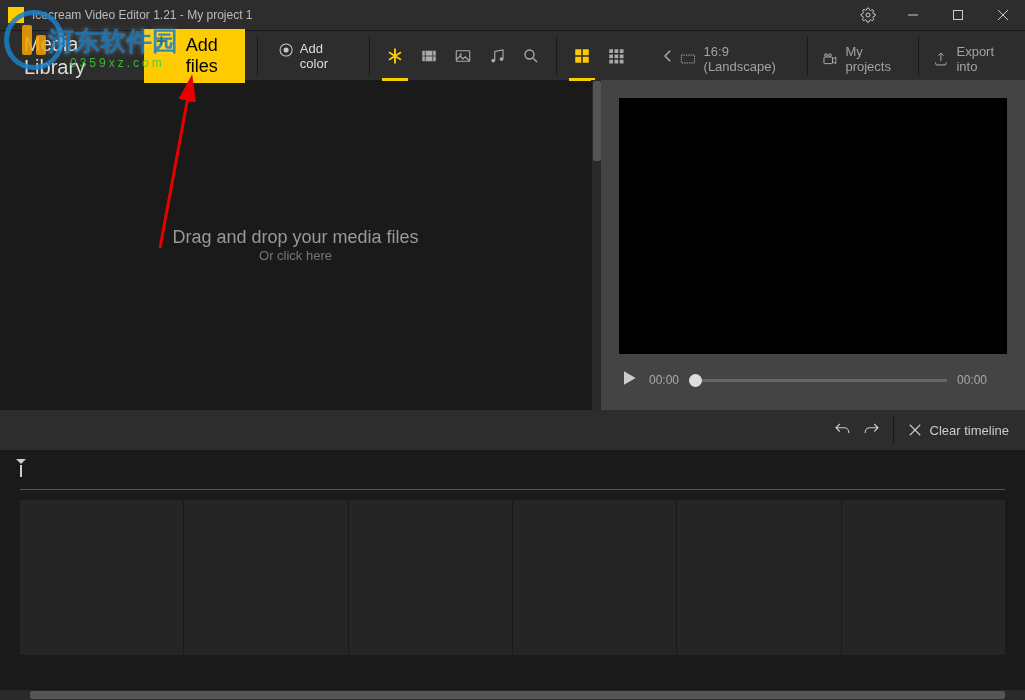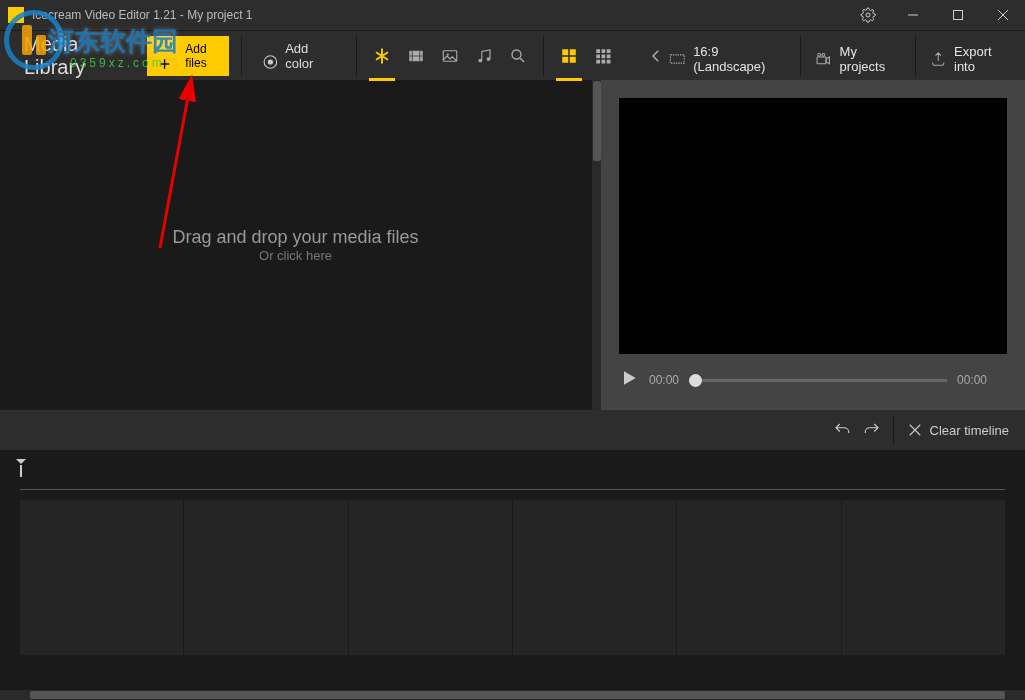--- a/index.html
+++ b/index.html
@@ -10,33 +10,33 @@
     .titlebar .app-icon { width: 16px; height: 16px; background: #fecb00; margin-right: 8px; }
     .titlebar .title-text { font-size: 12px; color: #bbb; flex: 1; }
     .titlebar .win-controls { display: flex; height: 100%; }
     .titlebar .win-btn { width: 45px; display: flex; align-items: center; justify-content: center; color: #ccc; cursor: pointer; }
     .titlebar .win-btn svg { width: 12px; height: 12px; }
     .titlebar .settings-btn svg { width: 16px; height: 16px; }
     
     
     .toolbar { height: 50px; background: #2d2d2d; display: flex; align-items: center; border-top: 1px solid #1a1a1a; }
     .toolbar .section-title { font-size: 20px; color: #ddd; margin-left: 24px; margin-right: 10px; font-weight: 300; }
-    .toolbar .add-files-btn { background: #fecb00; color: #000; padding: 6px 12px; font-size: 12px; border: none; cursor: pointer; display: flex; align-items: flex-end; gap: 4px; }
+    .toolbar .add-files-btn { background: #fecb00; color: #000; padding: 6px 12px; font-size: 18px; border: none; cursor: pointer; display: flex; align-items: flex-start; gap: 4px; }
     .toolbar .divider { width: 1px; height: 40px; background: #1a1a1a; margin: 0 12px; }
-    .toolbar .tool-btn { display: flex; align-items: flex-end; gap: 6px; padding: 6px 8px; cursor: pointer; color: #ddd; font-size: 13px; }
+    .toolbar .tool-btn { display: flex; align-items: flex-start; gap: 6px; padding: 6px 8px; cursor: pointer; color: #ddd; font-size: 13px; }
     .toolbar .tool-btn svg { width: 18px; height: 18px; }
     .toolbar .icon-row { display: flex; gap: 8px; align-items: center; }
     .toolbar .icon-btn { width: 26px; height: 26px; display: flex; align-items: center; justify-content: center; cursor: pointer; }
     .toolbar .icon-btn svg { width: 18px; height: 18px; fill: #aaa; }
     .toolbar .icon-btn.active { position: relative; }
     .toolbar .icon-btn.active svg { fill: #fecb00; }
     .toolbar .icon-btn.active::after { content: ""; position: absolute; bottom: -12px; left: 0; right: 0; height: 3px; background: #fecb00; }
     .toolbar-spacer { flex: 1; }
     .toolbar .right-controls { display: flex; align-items: center; gap: 14px; padding-right: 14px; }
-    .toolbar .right-btn { display: flex; align-items: center; gap: 8px; cursor: pointer; color: #e5e5e5; font-size: 13px; margin-top: 7px; }
+    .toolbar .right-btn { display: flex; align-items: center; gap: 8px; cursor: pointer; color: #a3a3a3; font-size: 13px; margin-top: 7px; }
     .toolbar .right-btn svg { width: 18px; height: 18px; fill: #aaa; stroke: #aaa; }
     .toolbar .vdiv { width: 1px; height: 40px; background: #1a1a1a; }
     
     
     .main { display: flex; height: 330px; }
     .library-panel { flex: 1; display: flex; position: relative; }
     .library-drop { flex: 1; display: flex; flex-direction: column; align-items: center; justify-content: center; color: #888; }
     .library-drop .line1 { font-size: 18px; color: #999; }
     .library-drop .line2 { font-size: 18px; color: #999; }
     .library-drop .line3 { font-size: 13px; color: #777; margin-top: 0; }

